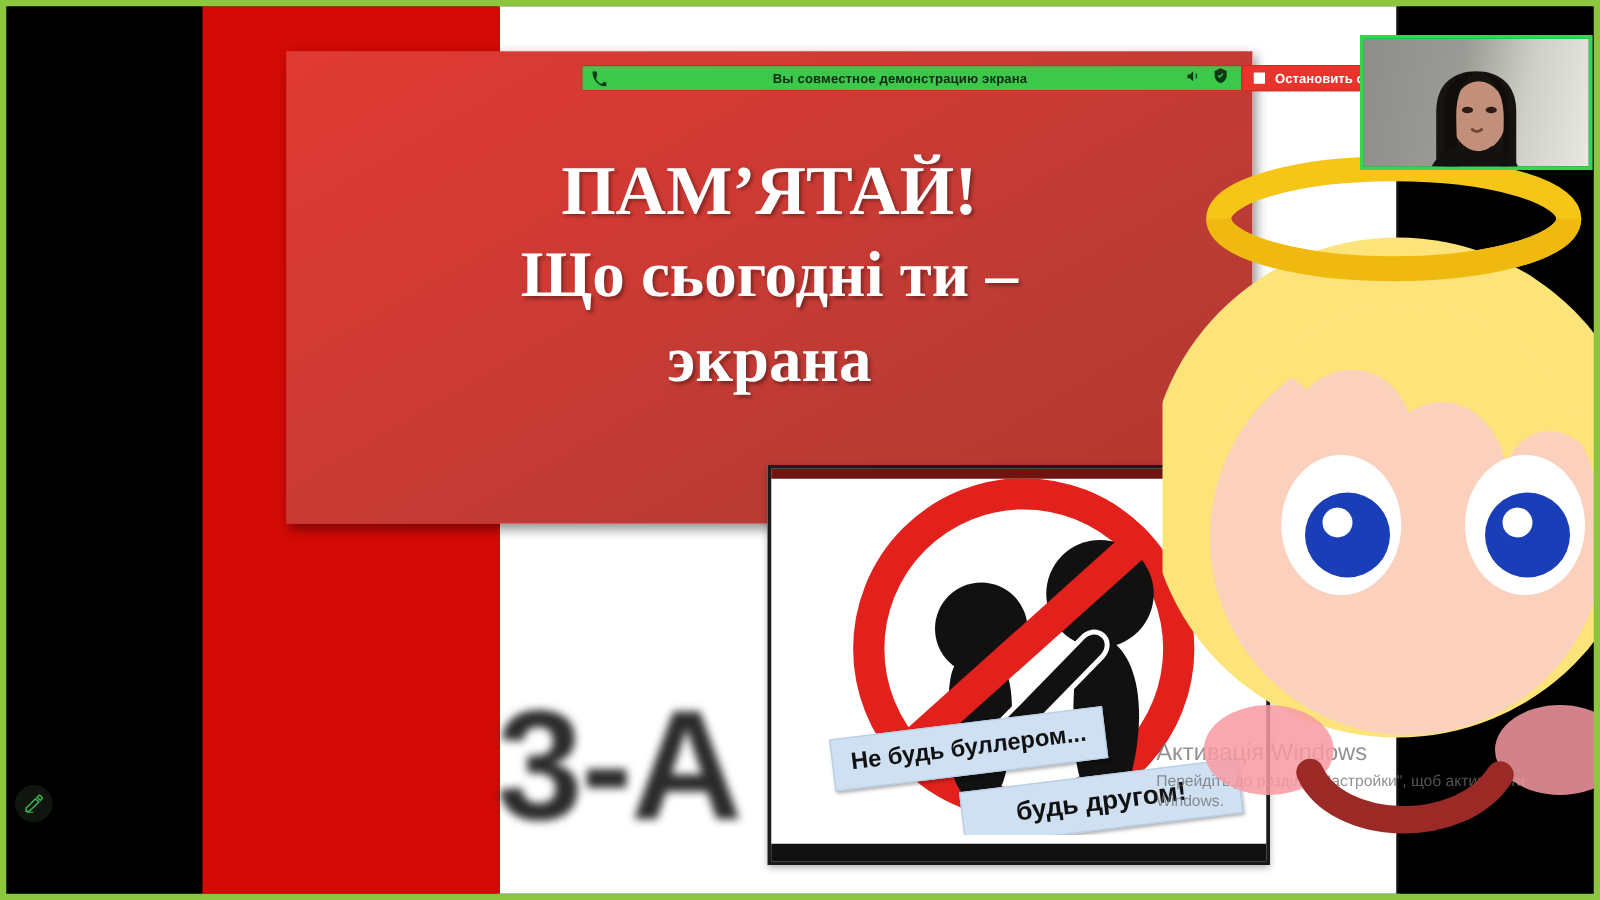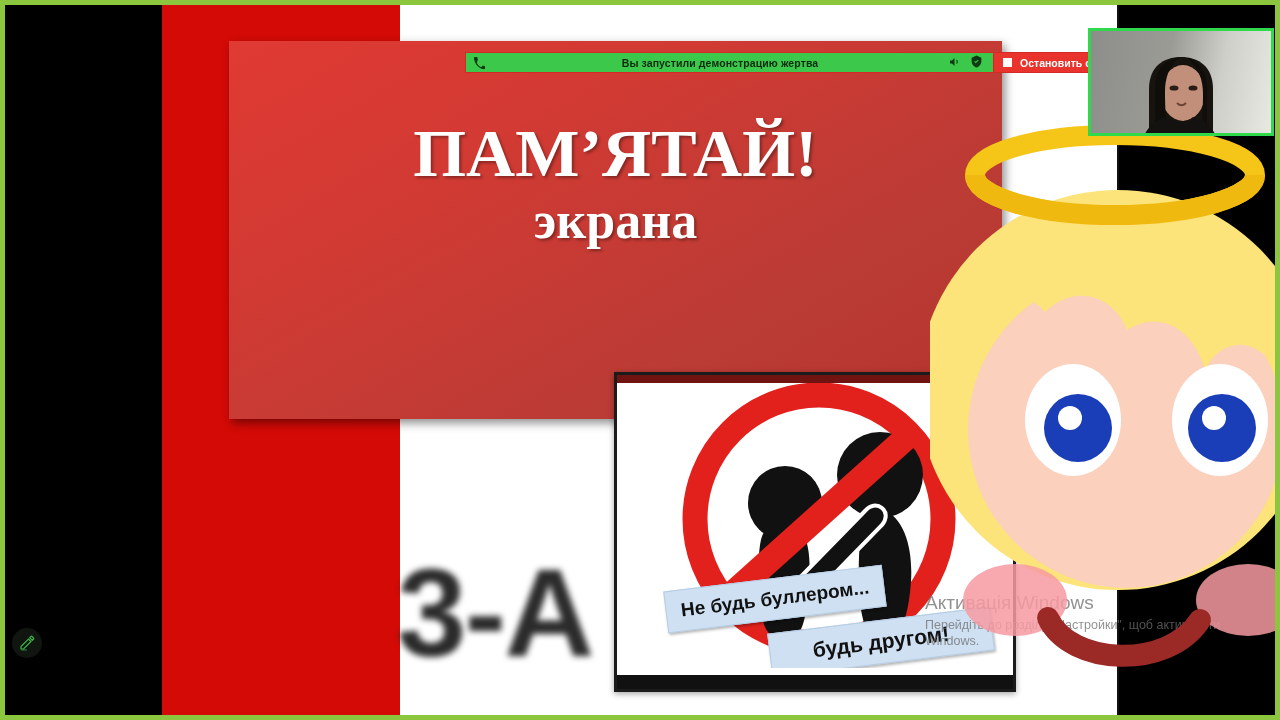--- a/index.html
+++ b/index.html
@@ -46,21 +46,21 @@
      display:flex;align-items:center;background:#E8342C;
      border:1px solid #d22b26;box-sizing:border-box;padding-left:9px;}
   .stop-square{width:9px;height:9px;background:#fff;margin-right:8px;flex:none;}
   .zoom-stop .zs-text{color:#fff;font-size:10.5px;font-weight:700;white-space:nowrap;}
 
   
   .headline{position:absolute;left:0;top:78px;width:773px;text-align:center;
      color:#fff;font-family:"Liberation Serif",serif;font-weight:700;
      font-size:52px;line-height:68px;
      text-shadow:2px 2px 3px rgba(0,0,0,.35);}
-  .headline .l1{display:block;font-size:68px;}
+  .headline .l1{display:block;font-size:56px;}
   .headline .l2,.headline .l3,.headline .l4{display:block;}
 
   
   .poster{position:absolute;left:614px;top:372px;width:402px;height:320px;
      background:#fff;border:3px solid #1b1b1b;box-sizing:border-box;z-index:20;
      box-shadow:0 2px 6px rgba(0,0,0,.35);}
   .poster-top{position:absolute;left:0;top:0;width:100%;height:8px;background:#6f1411;}
   .poster-bottom{position:absolute;left:0;bottom:0;width:100%;height:14px;background:#111;}
   .poster-stage{position:absolute;left:0;top:8px;width:100%;height:285px;overflow:hidden;}
 
@@ -114,21 +114,21 @@
   </div>
 
   <div class="title-panel">
 
     <div class="zoom-bar">
       <span class="zb-icon">
         <svg width="12" height="12" viewBox="0 0 24 24">
           <path fill="#0d3a12" d="M6.6 10.8c1.9 3.8 5 6.8 8.8 8.7l2.9-2.9c.4-.4.9-.5 1.4-.3 1.2.4 2.4.6 3.7.6.7 0 1.2.5 1.2 1.2v4.6c0 .7-.5 1.2-1.2 1.2C11.8 23.9 1 13.1 1 .2 1-.5 1.6-1 2.2-1h4.6C7.5-1 8 -.5 8 .2c0 1.3.2 2.5.6 3.7.2.5.1 1-.3 1.4L6.6 10.8z" transform="translate(1,1)"></path>
         </svg>
       </span>
-      <span class="zb-text">Вы запустили демонстрацию жертва</span>
+      <span class="zb-text">Вы совместное демонстрацию экрана</span>
       <span class="zb-right">
         <span>
           <svg width="13" height="12" viewBox="0 0 24 24">
             <path fill="#0d3a12" d="M3 9v6h4l5 5V4L7 9H3z"></path>
             <path fill="#0d3a12" d="M15.5 8.5c1.2 1.2 1.2 4.8 0 6l1.4 1.4c2-2 2-6.8 0-8.8l-1.4 1.4z"></path>
           </svg>
         </span>
         <span>
           <svg width="13" height="13" viewBox="0 0 24 24">
             <path fill="#0d3a12" d="M12 1 3 5v6c0 5.5 3.8 10.7 9 12 5.2-1.3 9-6.5 9-12V5l-9-4z"></path>
@@ -138,20 +138,21 @@
       </span>
     </div>
 
     <div class="zoom-stop">
       <span class="stop-square"></span>
       <span class="zs-text">Остановить совместное использование</span>
     </div>
 
     <div class="headline">
       <span class="l1">ПАМ’ЯТАЙ!</span>
+      <span class="l2">Що сьогодні ти –</span>
       <span class="l4">экрана</span>
     </div>
   </div>
 
   <div class="poster">
     <div class="poster-top"></div>
     <div class="poster-stage">
 
       <svg class="ban-svg" width="300" height="290" viewBox="0 0 300 290">
 

